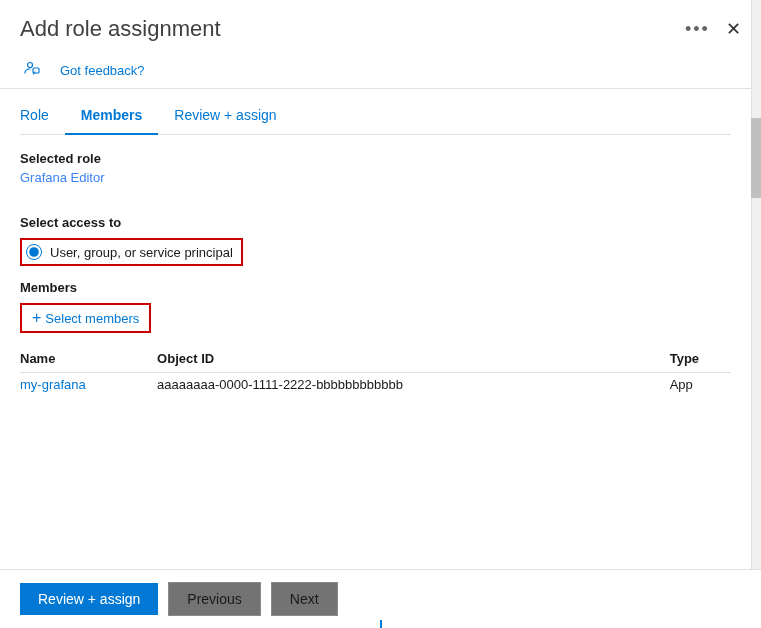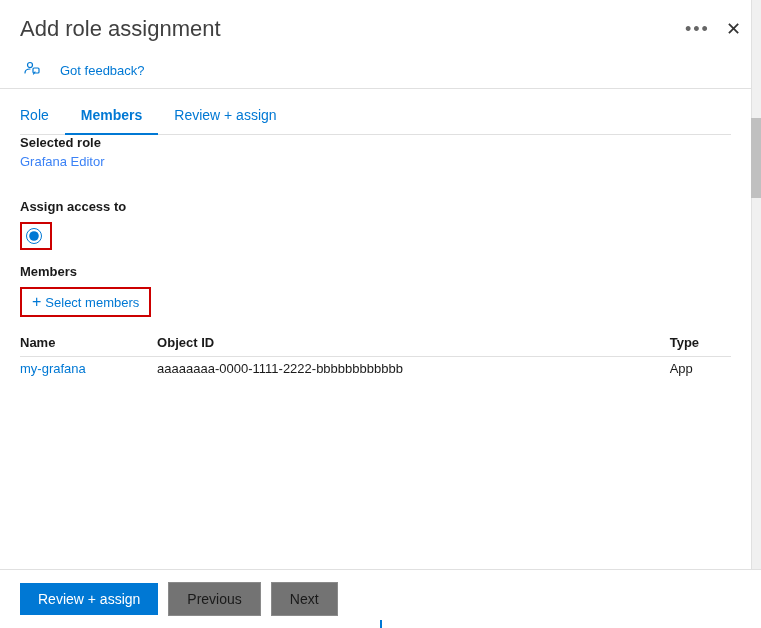--- a/index.html
+++ b/index.html
@@ -84,21 +84,21 @@
       flex: 1;
       overflow: hidden;
       padding: 0 20px;
       margin-right: 10px;
     }
     .tabs {
       display: flex;
       gap: 0;
       border-bottom: 1px solid #e0e0e0;
       padding: 10px 0 0 0;
-      margin-bottom: 0;
+      margin-bottom: 16px;
     }
     .tab {
       padding: 8px 16px 10px 16px;
       color: #0078d4;
       cursor: pointer;
       font-size: 14px;
       border-bottom: 2px solid transparent;
       margin-bottom: -1px;
       text-decoration: none;
     }
@@ -280,25 +280,26 @@
       <span class="tab active">Members</span>
       <span class="tab">Review + assign</span>
     </div>
 
     <div>
       <div class="section-label">Selected role</div>
       <div class="section-value">Grafana Editor</div>
     </div>
 
     <div class="assign-section">
-      <div class="section-label">Assign access to</div>
+      <div class="section-label">Select access to</div>
       <div class="radio-group">
         <label class="radio-option">
           <div class="radio-box">
             <input type="radio" name="assignAccess" checked="" style="">
+            <span>User, group, or service principal</span>
           </div>
         </label>
       </div>
     </div>
 
     <div class="members-section">
       <div class="members-label">Members</div>
       <button class="select-members-btn">
         <span class="plus">+</span>
         <span>Select members</span>

